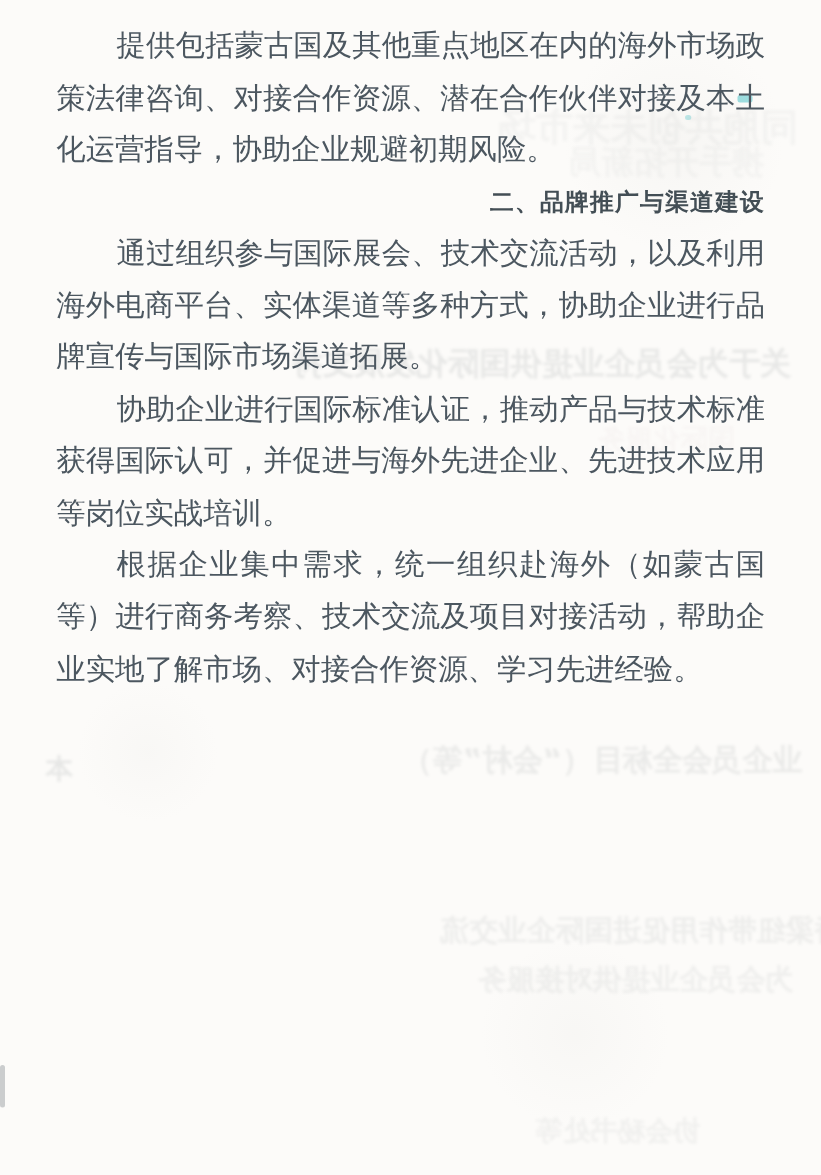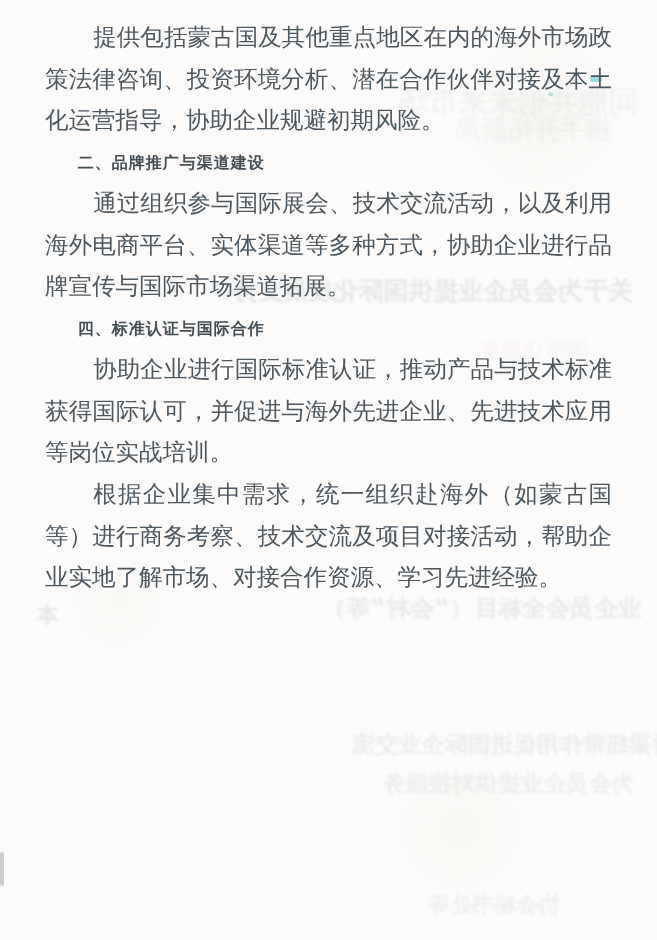--- a/index.html
+++ b/index.html
@@ -24,27 +24,27 @@
     left: 45px; right: 45px; top: 17px;
     color: #4c5760;
     font-size: 23.5px;
     line-height: 41.55px;
     text-align: justify;
     text-justify: inter-character;
   }
   .content p { margin: 0; text-indent: 2.05em; }
   .content h2 {
     margin: 0;
-    font-size: 16px;
+    font-size: 19px;
     line-height: 41.55px;
     font-weight: 700;
     color: #434e55;
     text-indent: 2.05em;
     font-family: "DejaVu Sans", "Liberation Sans", sans-serif;
-    text-align: left;
+    text-align: right;
     letter-spacing: 1px;
   }
   
   .ghost {
     position: absolute;
     transform: scaleX(-1);
     white-space: nowrap;
     font-weight: 700;
     color: #6d7578;
     filter: blur(1.1px);
@@ -81,25 +81,24 @@
   <div class="ghost" style="top:768px; left:382px; font-size:23px; opacity:0.09;">为会员企业提供对接服务</div>
   <div class="ghost" style="top:890px; left:428px; font-size:22px; opacity:0.08;">协会秘书处等</div>
   <div class="ghost" style="top:600px; left:36px; font-size:22px; opacity:0.15;">本</div>
 
   <div class="scan-smudge"></div>
   <div class="cyan-artifact cyan-a"></div>
   <div class="cyan-artifact cyan-b"></div>
 
   <div class="content">
 
-    <p>提供包括蒙古国及其他重点地区在内的海外市场政策法律咨询、投资环境分析、潜在合作伙伴对接及本土化运营指导，协助企业规避初期风险。</p>
+    <p>提供包括蒙古国及其他重点地区在内的海外市场政策法律咨询、对接合作资源、潜在合作伙伴对接及本土化运营指导，协助企业规避初期风险。</p>
 
     <h2>二、品牌推广与渠道建设</h2>
     <p>通过组织参与国际展会、技术交流活动，以及利用海外电商平台、实体渠道等多种方式，协助企业进行品牌宣传与国际市场渠道拓展。</p>
 
 
-    <h2>四、标准认证与国际合作</h2>
     <p>协助企业进行国际标准认证，推动产品与技术标准获得国际认可，并促进与海外先进企业、先进技术应用等岗位实战培训。</p>
 
     <p>根据企业集中需求，统一组织赴海外（如蒙古国等）进行商务考察、技术交流及项目对接活动，帮助企业实地了解市场、对接合作资源、学习先进经验。</p>
 
   </div>
 </div>
 
 </body></html>

